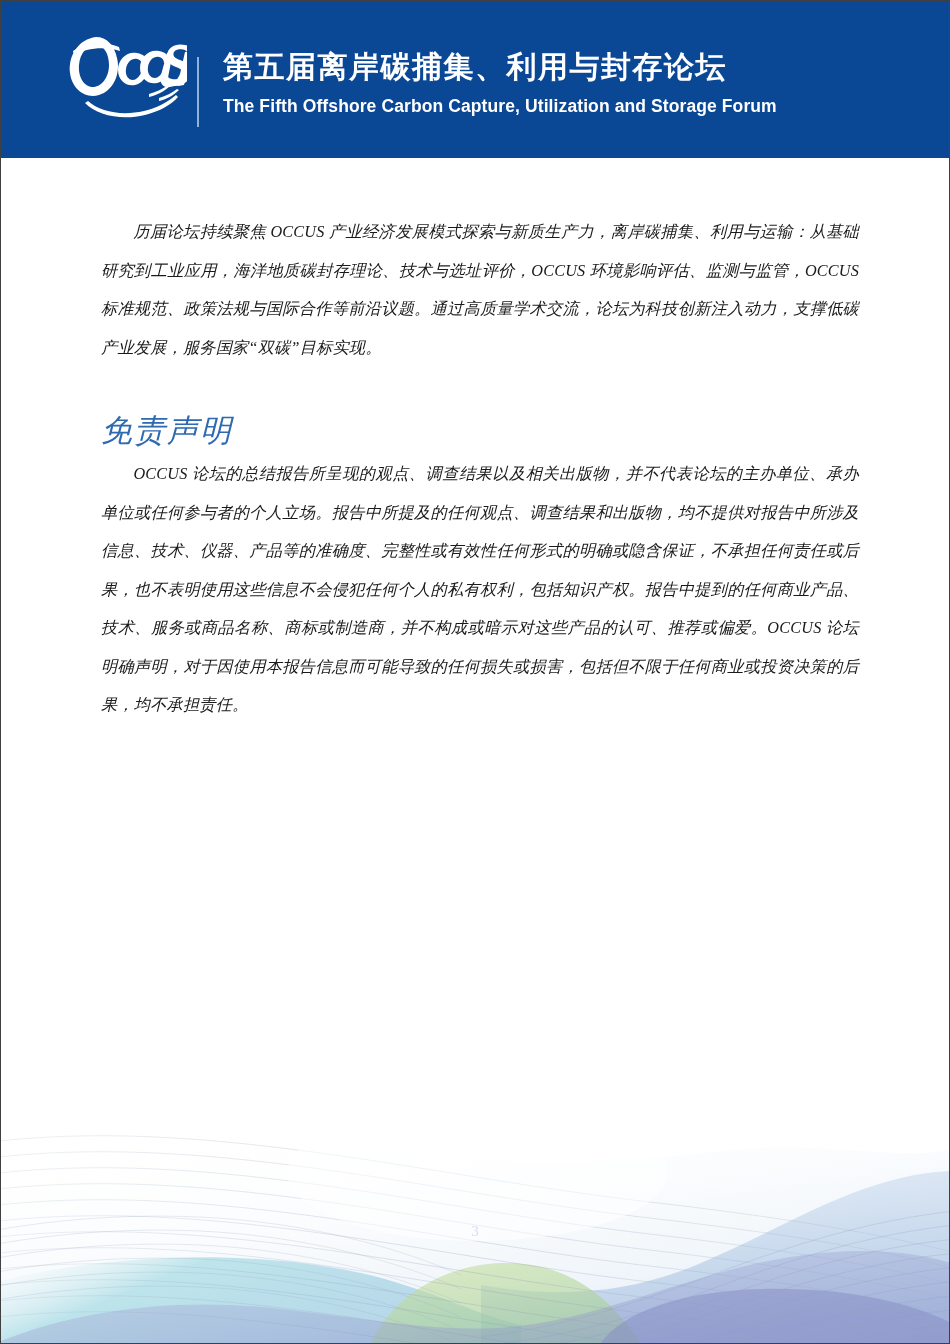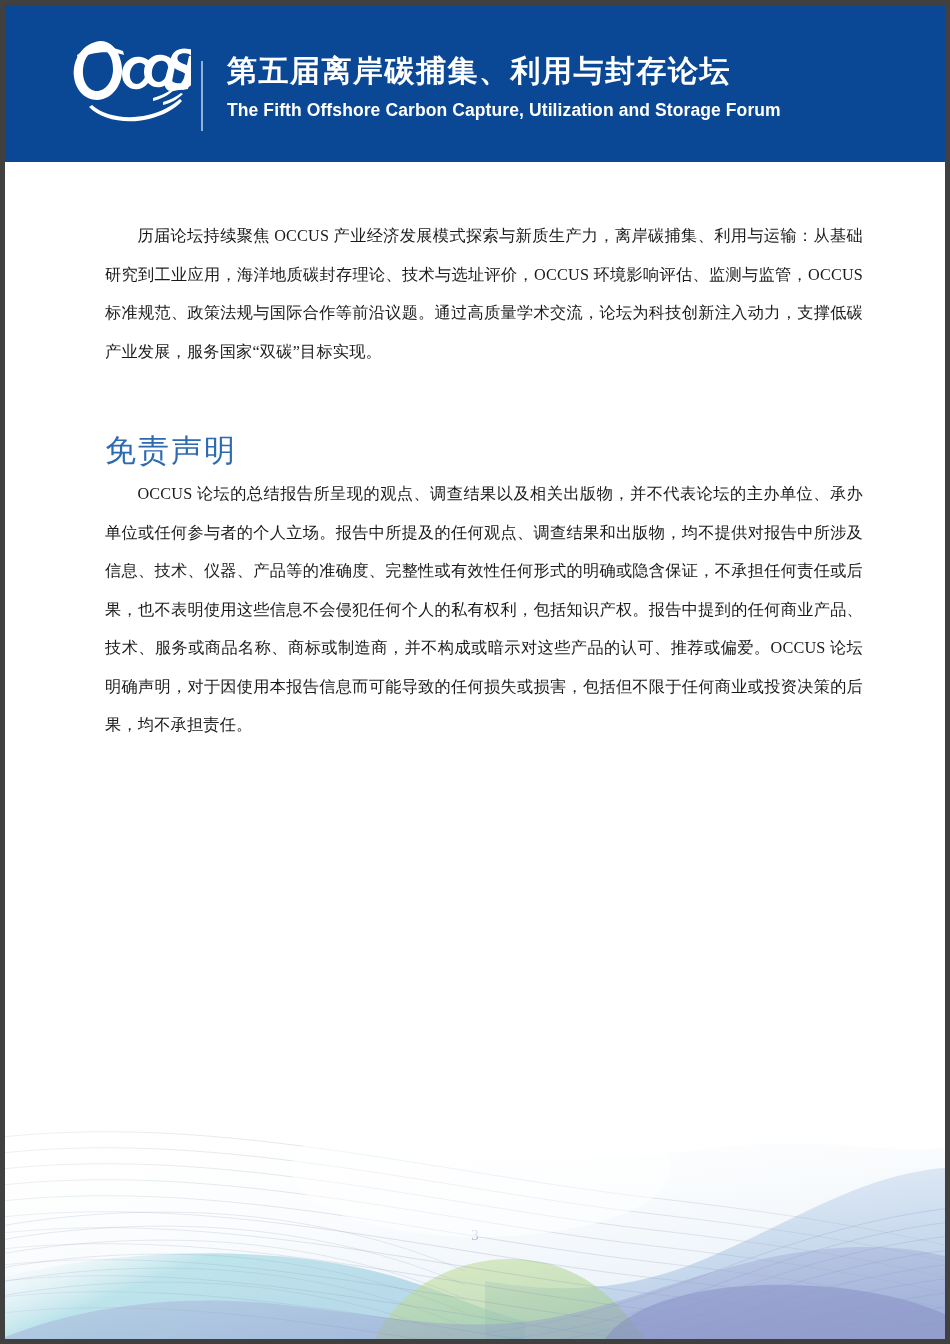--- a/index.html
+++ b/index.html
@@ -7,21 +7,21 @@
     padding: 0;
     background: #f0f0f0;
   }
   .page {
     position: relative;
     width: 950px;
     height: 1344px;
     background: #ffffff;
     overflow: hidden;
     box-sizing: border-box;
-    border: 5px solid #404040;
+    border: 1px solid #404040;
     font-family: "Liberation Serif", "DejaVu Serif", serif;
   }
 
   
   .banner {
     position: absolute;
     left: 0;
     top: 0;
     width: 950px;
     height: 157px;
@@ -69,33 +69,34 @@
     margin-top: 7px;
     white-space: nowrap;
   }
 
   
   .content {
     position: absolute;
     left: 100px;
     top: 212px;
     width: 758px;
+    font-style: italic;
   }
   p.para {
     margin: 0 0 0 0;
     font-size: 16.2px;
     line-height: 38.5px;
     color: #1a1a1a;
     text-align: justify;
     text-justify: inter-ideograph;
     text-indent: 2em;
     letter-spacing: 0.2px;
   }
   .section {
-    margin-top: 58px;
+    margin-top: 42px;
   }
   h2.section-title {
     margin: 0 0 2px 0;
     font-family: "Liberation Serif", "DejaVu Serif", serif;
     font-size: 31px;
     font-weight: normal;
     color: #2e6ab0;
     letter-spacing: 2px;
     line-height: 44px;
   }

